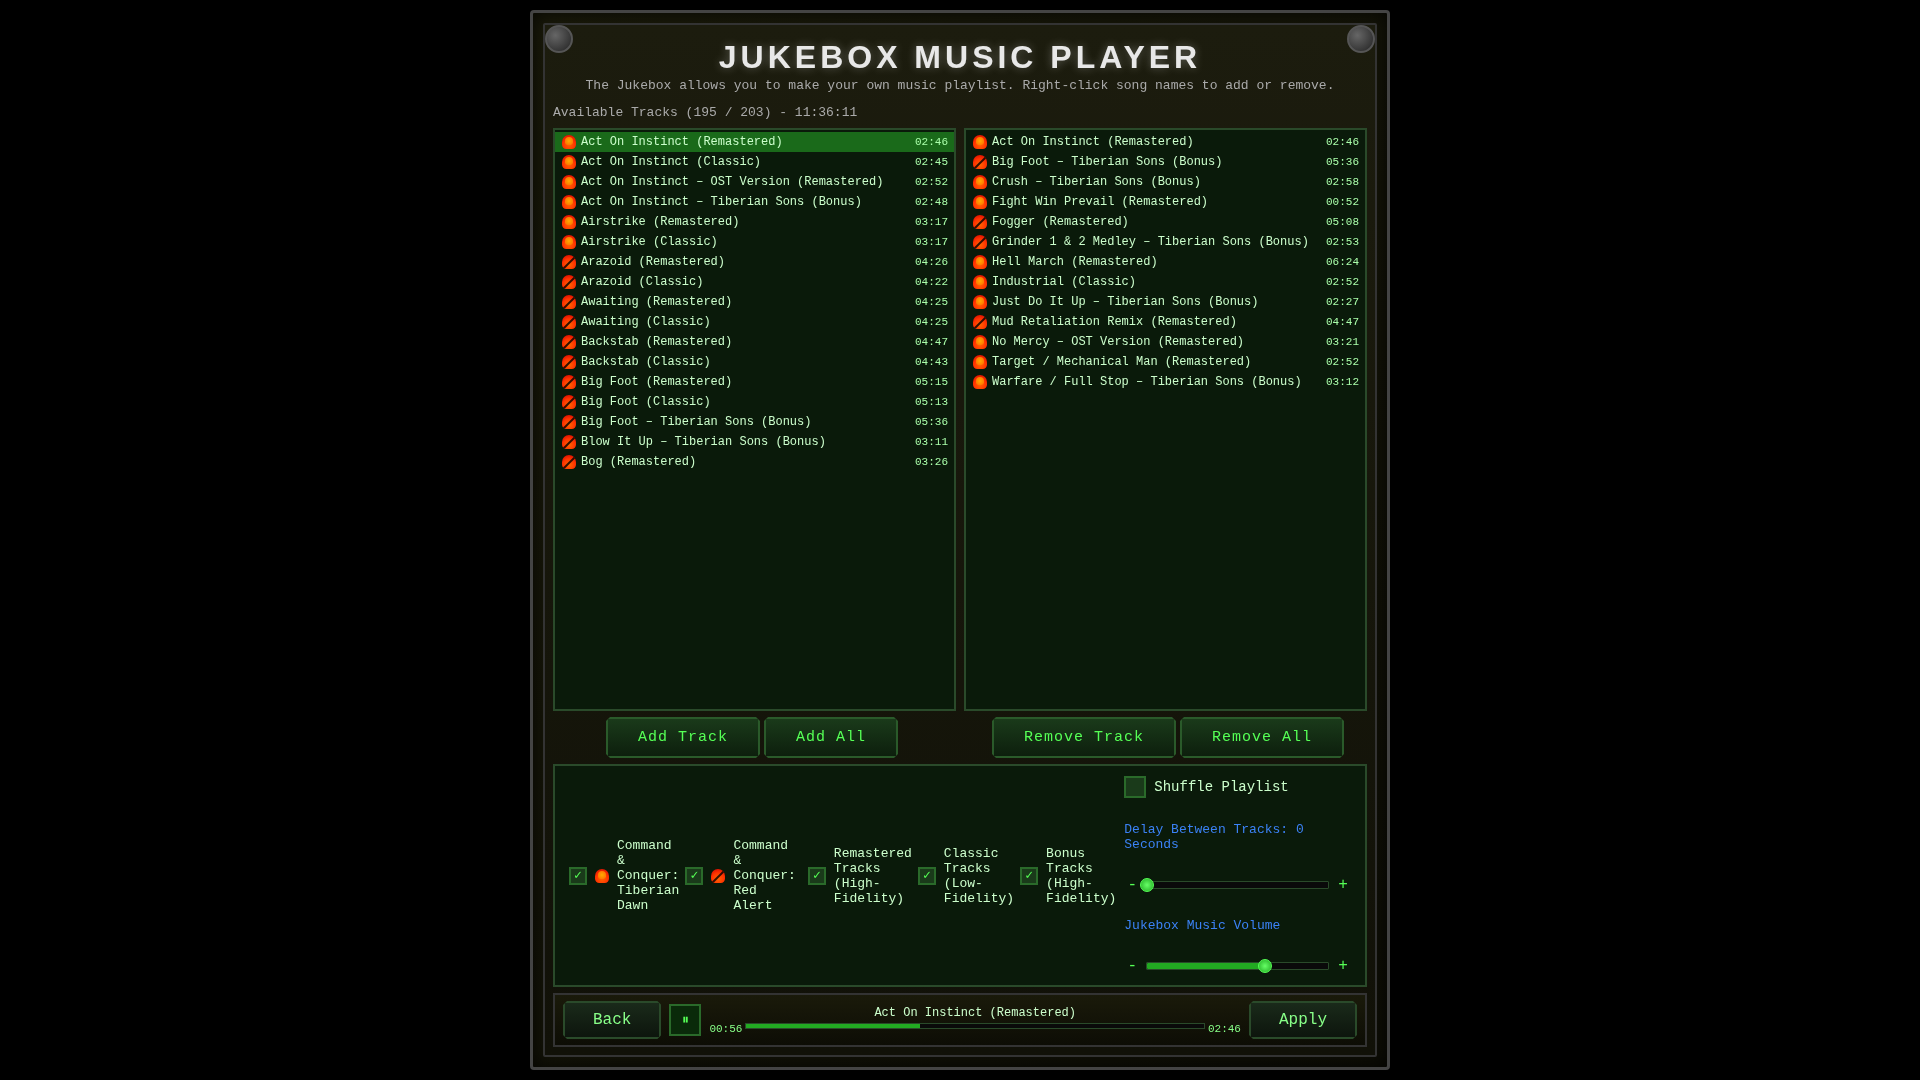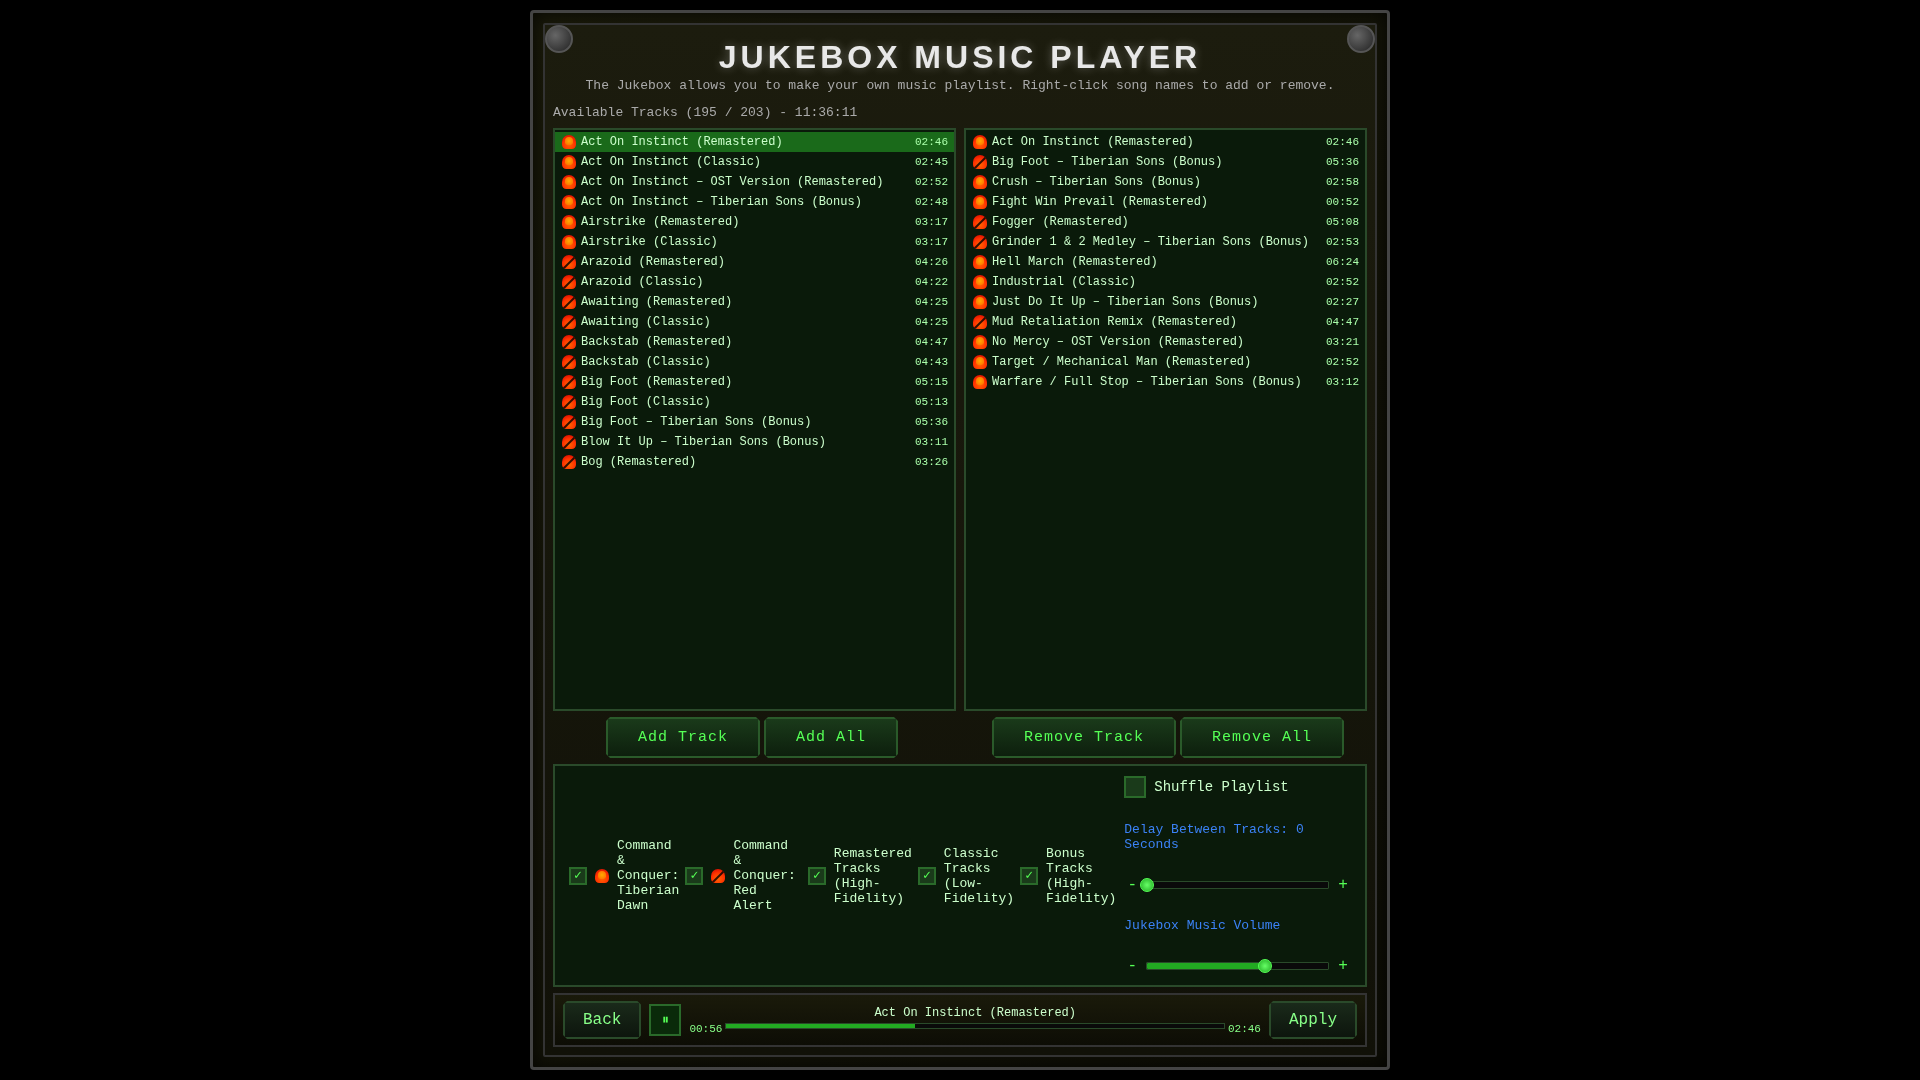--- a/index.html
+++ b/index.html
@@ -300,21 +300,21 @@
     .bottom-bar {
       display: flex;
       align-items: center;
       gap: 8px;
       background: linear-gradient(180deg, #1a1a0a 0%, #0d0d05 100%);
       border: 2px solid #333;
       padding: 4px 8px;
       height: 54px;
     }
     .nav-btn {
-      padding: 8px 18px;
+      padding: 8px 28px;
       background: linear-gradient(180deg, #1a2a1a 0%, #0d150d 100%);
       border: 2px solid #2a4a2a;
       color: #88ff88;
       font-size: 16px;
       font-family: 'Courier New', monospace;
       cursor: pointer;
       clip-path: polygon(4px 0%, calc(100% - 4px) 0%, 100% 4px, 100% calc(100% - 4px), calc(100% - 4px) 100%, 4px 100%, 0% calc(100% - 4px), 0% 4px);
     }
     .playback-area {
       flex: 1;

